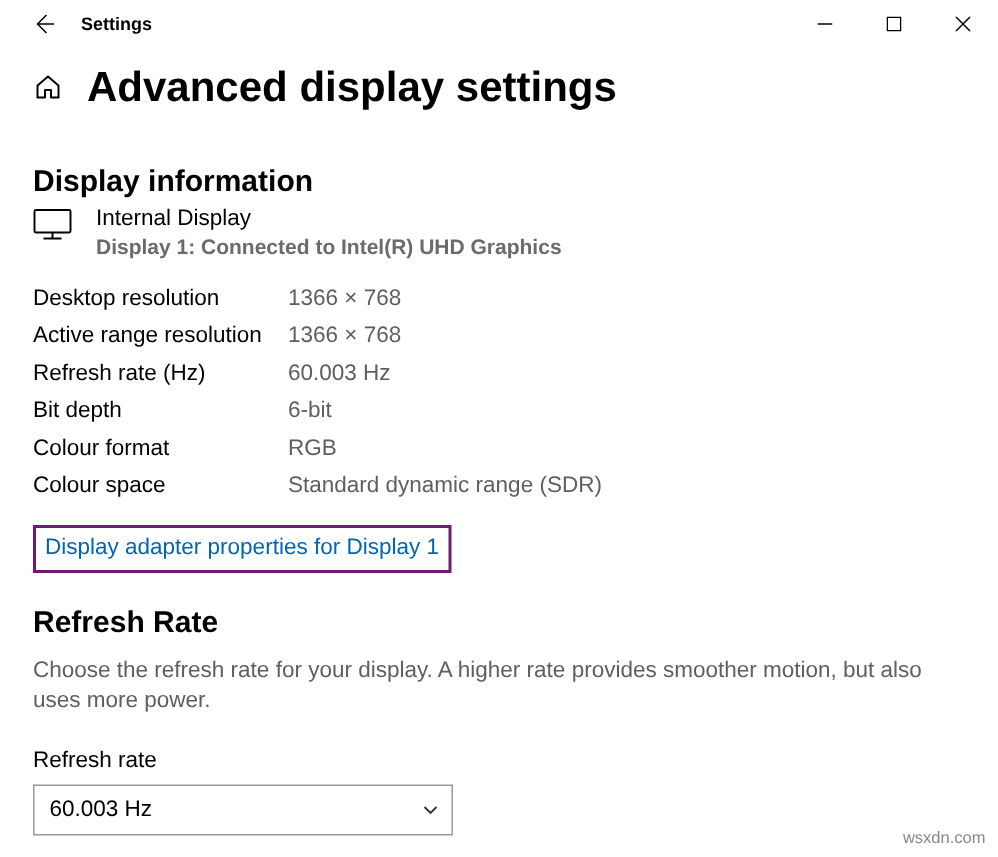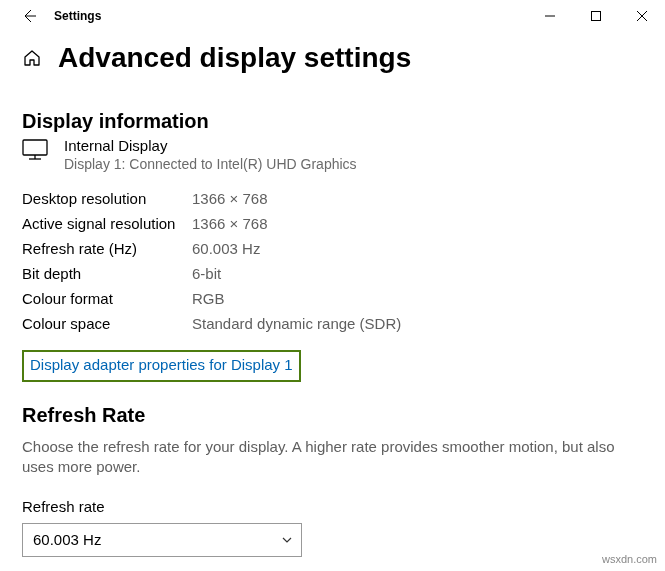--- a/index.html
+++ b/index.html
@@ -76,40 +76,41 @@
       padding-top: 2px;
     }
     .display-name {
       font-size: 15px;
       color: #000;
     }
     .display-sub {
       font-size: 14px;
       color: #6b6b6b;
       margin-top: 2px;
+      font-weight: bold;
     }
     .props {
       margin-top: 14px;
     }
     .proprow {
       display: flex;
       align-items: center;
       font-size: 15px;
       padding: 4px 0;
     }
     .proplabel {
       width: 170px;
       color: #000;
     }
     .propval {
       color: #5f5f5f;
     }
     .link-wrap {
       margin-top: 14px;
-      border: 2px solid #4d7c0f;
+      border: 2px solid #701a75;
       padding: 4px 6px 6px 6px;
       display: inline-block;
     }
     .link {
       color: #0066b4;
       font-size: 15px;
       cursor: pointer;
     }
     .refresh-section-title {
       font-size: 20px;
@@ -203,21 +204,21 @@
       <div class="display-sub">Display 1: Connected to Intel(R) UHD Graphics</div>
     </div>
   </div>
 
   <div class="props">
     <div class="proprow">
       <div class="proplabel">Desktop resolution</div>
       <div class="propval">1366 × 768</div>
     </div>
     <div class="proprow">
-      <div class="proplabel">Active signal resolution</div>
+      <div class="proplabel">Active range resolution</div>
       <div class="propval">1366 × 768</div>
     </div>
     <div class="proprow">
       <div class="proplabel">Refresh rate (Hz)</div>
       <div class="propval">60.003 Hz</div>
     </div>
     <div class="proprow">
       <div class="proplabel">Bit depth</div>
       <div class="propval">6-bit</div>
     </div>

